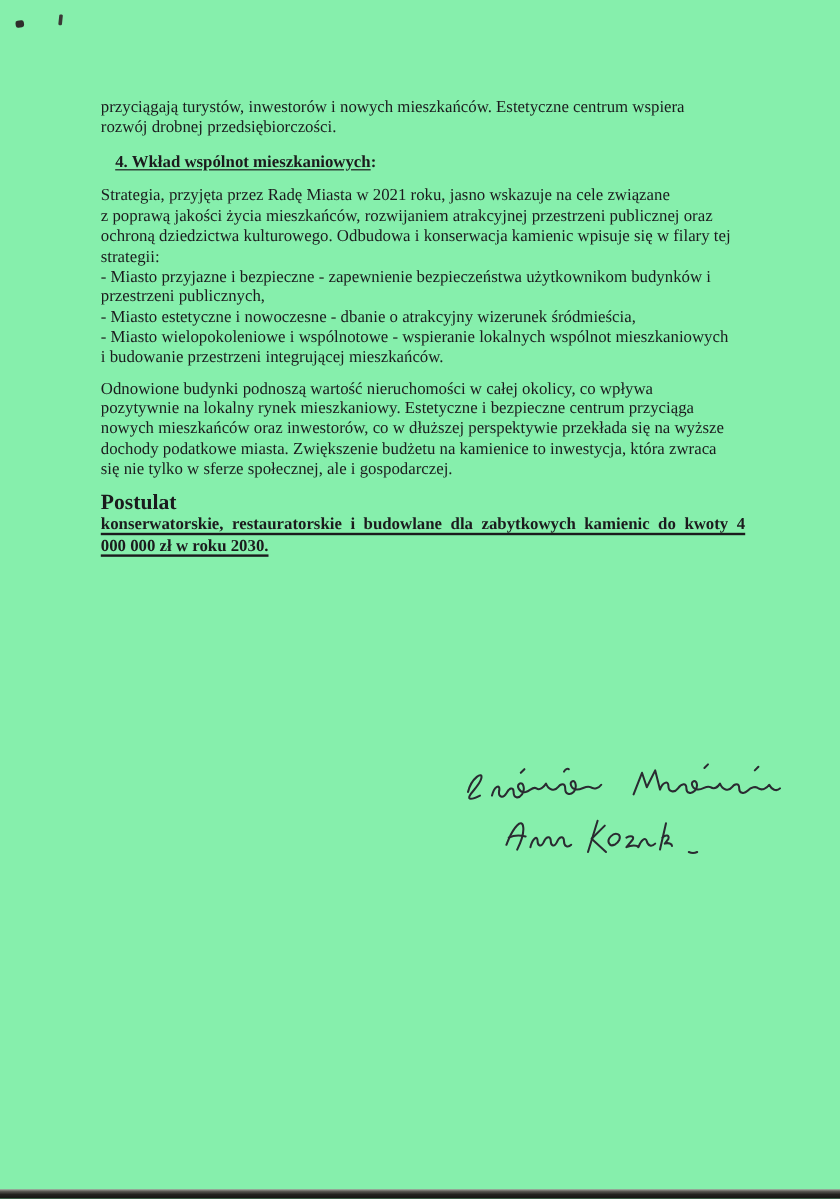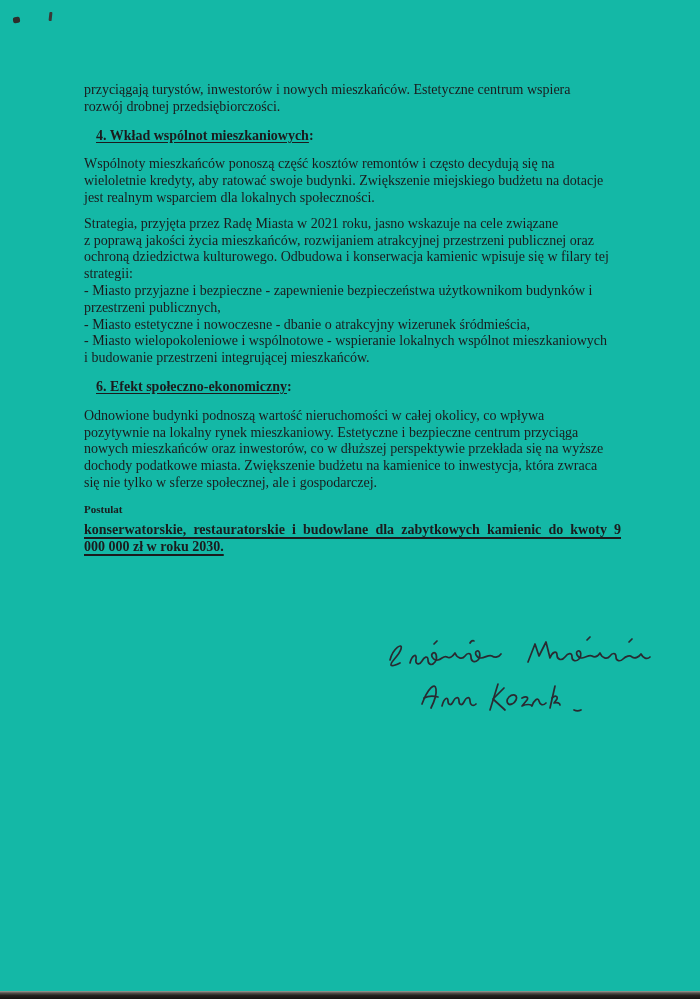--- a/index.html
+++ b/index.html
@@ -5,21 +5,21 @@
   html,body{margin:0;padding:0;}
   body{
     background:#777;
     font-family:"Liberation Serif","DejaVu Serif",serif;
     -webkit-font-smoothing:antialiased;
   }
   .page{
     position:relative;
     width:700px;height:999px;
     margin:0 auto;
-    background:#14b8a6;
+    background:#86efac;
     color:#1b1b1d;
     overflow:hidden;
     box-shadow:0 0 6px rgba(0,0,0,.35);
     font-family:Liberation Serif, serif;
   }
   .content{
     position:absolute;
     left:84px;top:82px;
     width:545px;
     font-size:14px;
@@ -32,21 +32,21 @@
   .sec-heading{
     margin:12px;
     white-space:pre;
   }
   .sec-heading .u{
     text-decoration:underline;
     text-underline-offset:2px;
   }
   .postulat-title{
     font-weight:bold;
-    font-size:11px;
+    font-size:18px;
     margin:3px 0 3px 0;
   }
   .demand{
     font-weight:bold;
     width:537px;
   }
   .demand .dline{
     text-decoration:underline;
     text-decoration-thickness:1.6px;
     text-underline-offset:3px;
@@ -99,45 +99,41 @@
 
   <div class="staple-mark"></div>
   <div class="dust-mark"></div>
 
   <div class="content">
 
     <p class="para">przyciągają turystów, inwestorów i nowych mieszkańców. Estetyczne centrum wspiera
 rozwój drobnej przedsiębiorczości.</p>
 
     <h4 class="sec-heading"><span class="u">4. Wkład wspólnot mieszkaniowych</span><span>:</span></h4>
-    <p class="para">Wspólnoty mieszkańców ponoszą część kosztów remontów i często decydują się na
-wieloletnie kredyty, aby ratować swoje budynki. Zwiększenie miejskiego budżetu na dotacje
-jest realnym wsparciem dla lokalnych społeczności.</p>
 
     <p class="para">Strategia, przyjęta przez Radę Miasta w 2021 roku, jasno wskazuje na cele związane
 z poprawą jakości życia mieszkańców, rozwijaniem atrakcyjnej przestrzeni publicznej oraz
 ochroną dziedzictwa kulturowego. Odbudowa i konserwacja kamienic wpisuje się w filary tej
 strategii:
 - Miasto przyjazne i bezpieczne - zapewnienie bezpieczeństwa użytkownikom budynków i
 przestrzeni publicznych,
 - Miasto estetyczne i nowoczesne - dbanie o atrakcyjny wizerunek śródmieścia,
 - Miasto wielopokoleniowe i wspólnotowe - wspieranie lokalnych wspólnot mieszkaniowych
 i budowanie przestrzeni integrującej mieszkańców.</p>
 
-    <h4 class="sec-heading"><span class="u">6. Efekt społeczno-ekonomiczny</span><span>:</span></h4>
     <p class="para">Odnowione budynki podnoszą wartość nieruchomości w całej okolicy, co wpływa
 pozytywnie na lokalny rynek mieszkaniowy. Estetyczne i bezpieczne centrum przyciąga
 nowych mieszkańców oraz inwestorów, co w dłuższej perspektywie przekłada się na wyższe
 dochody podatkowe miasta. Zwiększenie budżetu na kamienice to inwestycja, która zwraca
 się nie tylko w sferze społecznej, ale i gospodarczej.</p>
 
     <div class="postulat-title">Postulat</div>
 
     <div class="demand">
-      <div class="dline stretch">konserwatorskie, restauratorskie i budowlane dla zabytkowych kamienic do kwoty 9</div>
+      <div class="dline stretch">konserwatorskie, restauratorskie i budowlane dla zabytkowych kamienic do kwoty 4</div>
       <div class="dline">000 000 zł w roku 2030.</div>
     </div>
 
   </div>
 
   <div class="signature">
     <svg viewBox="0 0 300 104" xmlns="http://www.w3.org/2000/svg" role="img">
 
       <g aria-label="Z upoważnienia Mieszkańców">
         <path class="sig-stroke" d="M12,42 C15,30 25,24 23,31 C21,38 12,44 13,47 C14,49 20,46 22,45"></path>

